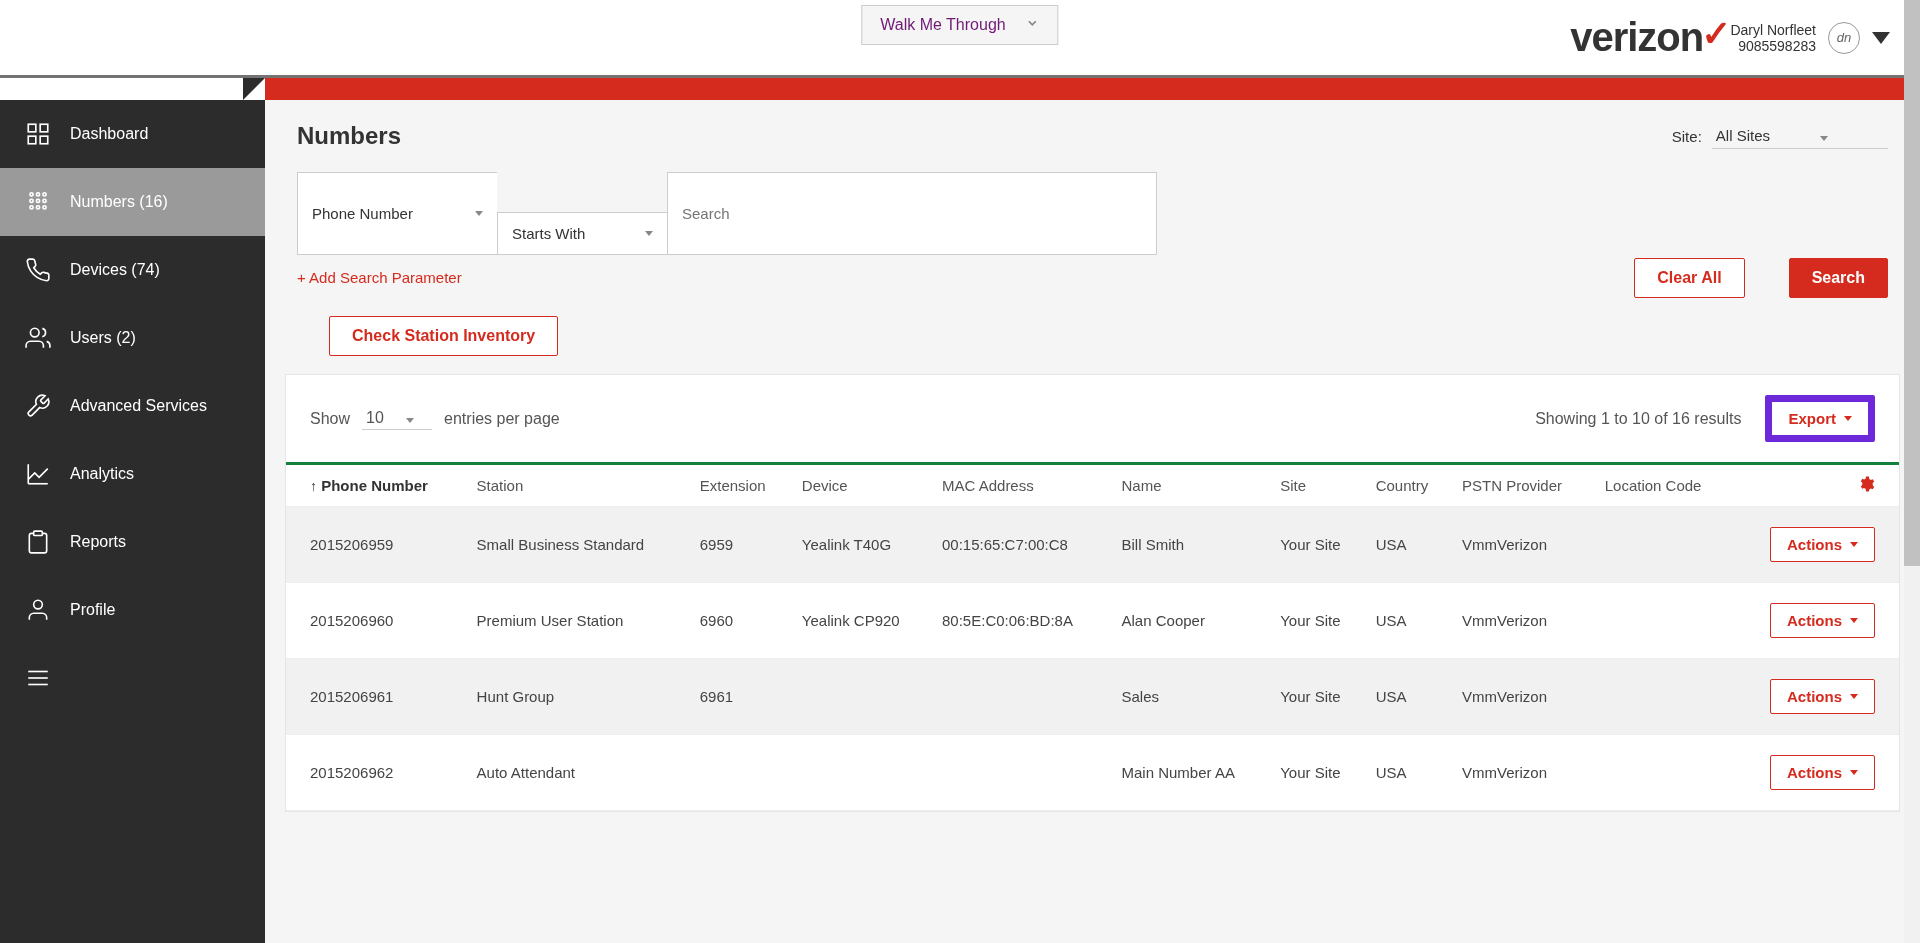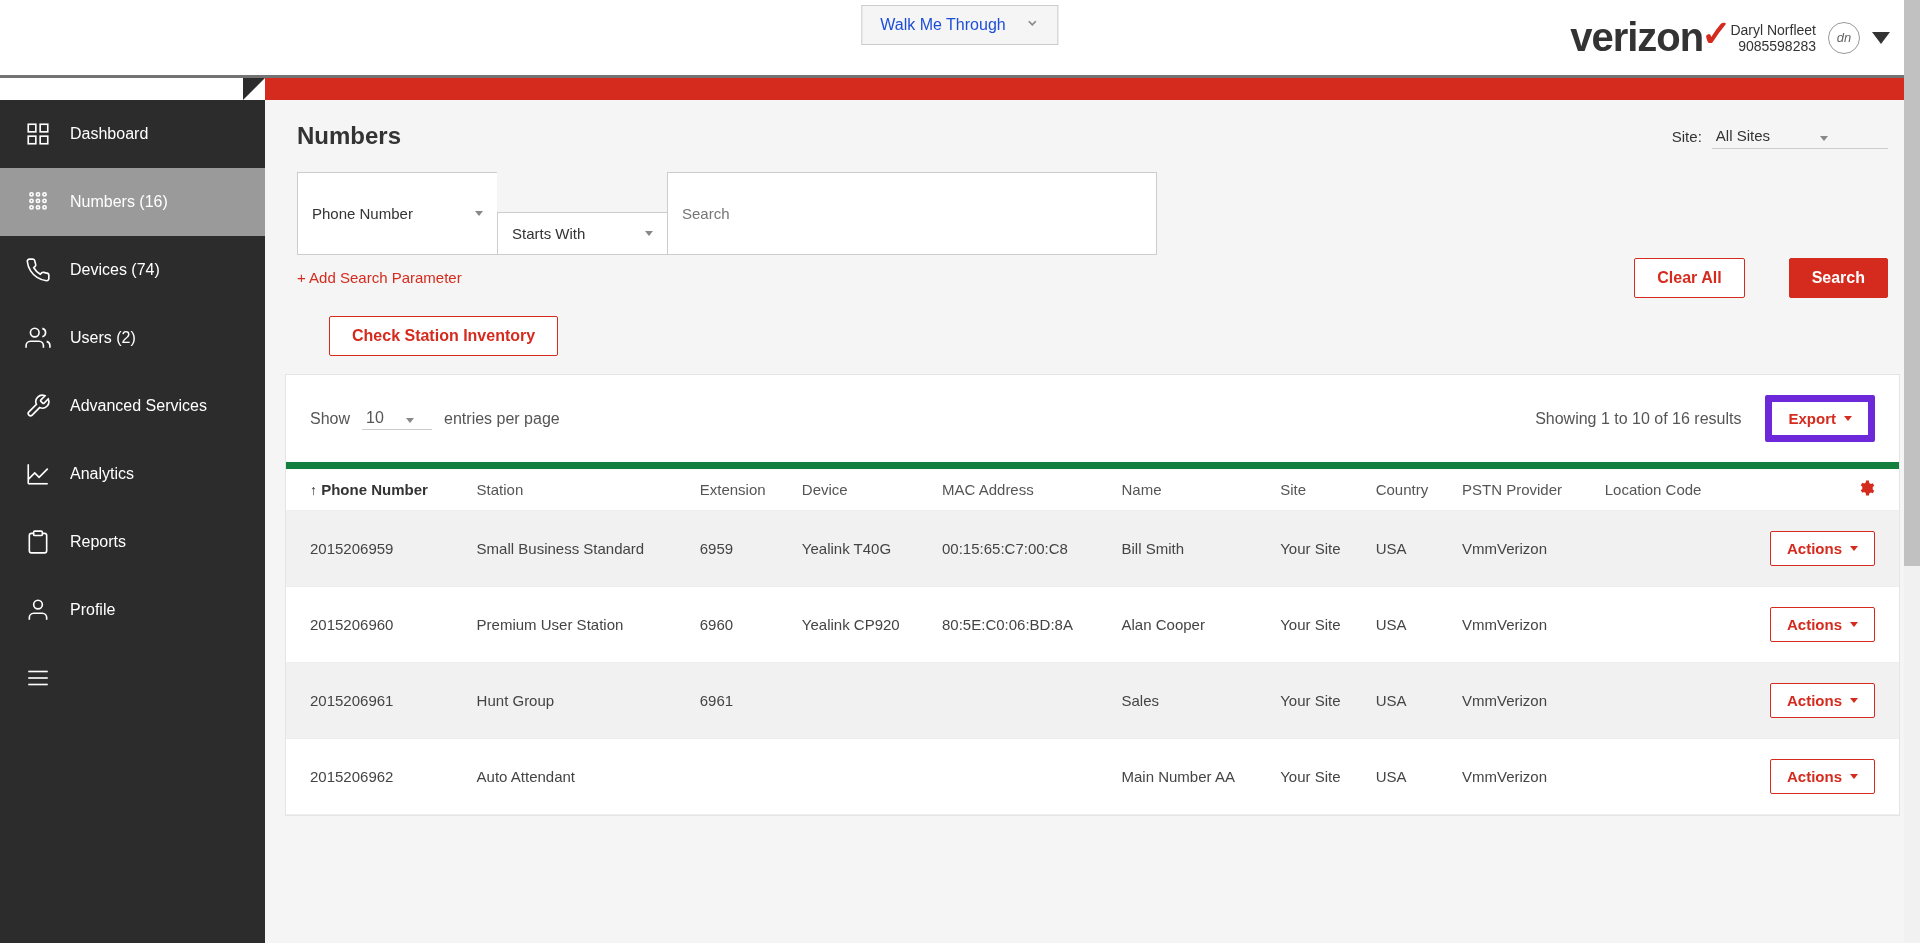--- a/index.html
+++ b/index.html
@@ -40,21 +40,21 @@
       transform: translateX(-50%);
       top: 5px;
       border: 1px solid #ccc;
       background: #f5f5f5;
       padding: 10px 18px;
       display: flex;
       align-items: center;
       gap: 20px;
       cursor: pointer;
       font-size: 16px;
-      color: #1d4ed8;
+      color: #701a75;
     }
     .user-info {
       display: flex;
       align-items: center;
       gap: 12px;
     }
     .user-text {
       text-align: right;
       font-size: 14px;
       color: #333;
@@ -254,21 +254,21 @@
     table {
       width: 100%;
       border-collapse: collapse;
     }
     thead th {
       text-align: left;
       padding: 10px 10px;
       font-size: 15px;
       color: #555;
       font-weight: normal;
-      border-top: 7px solid #15803d;
+      border-top: 3px solid #15803d;
       border-bottom: 1px solid #eee;
     }
     thead th:first-child {
       padding-left: 24px;
       font-weight: bold;
       color: #333;
     }
     thead th:last-child {
       padding-right: 24px;
       text-align: right;

